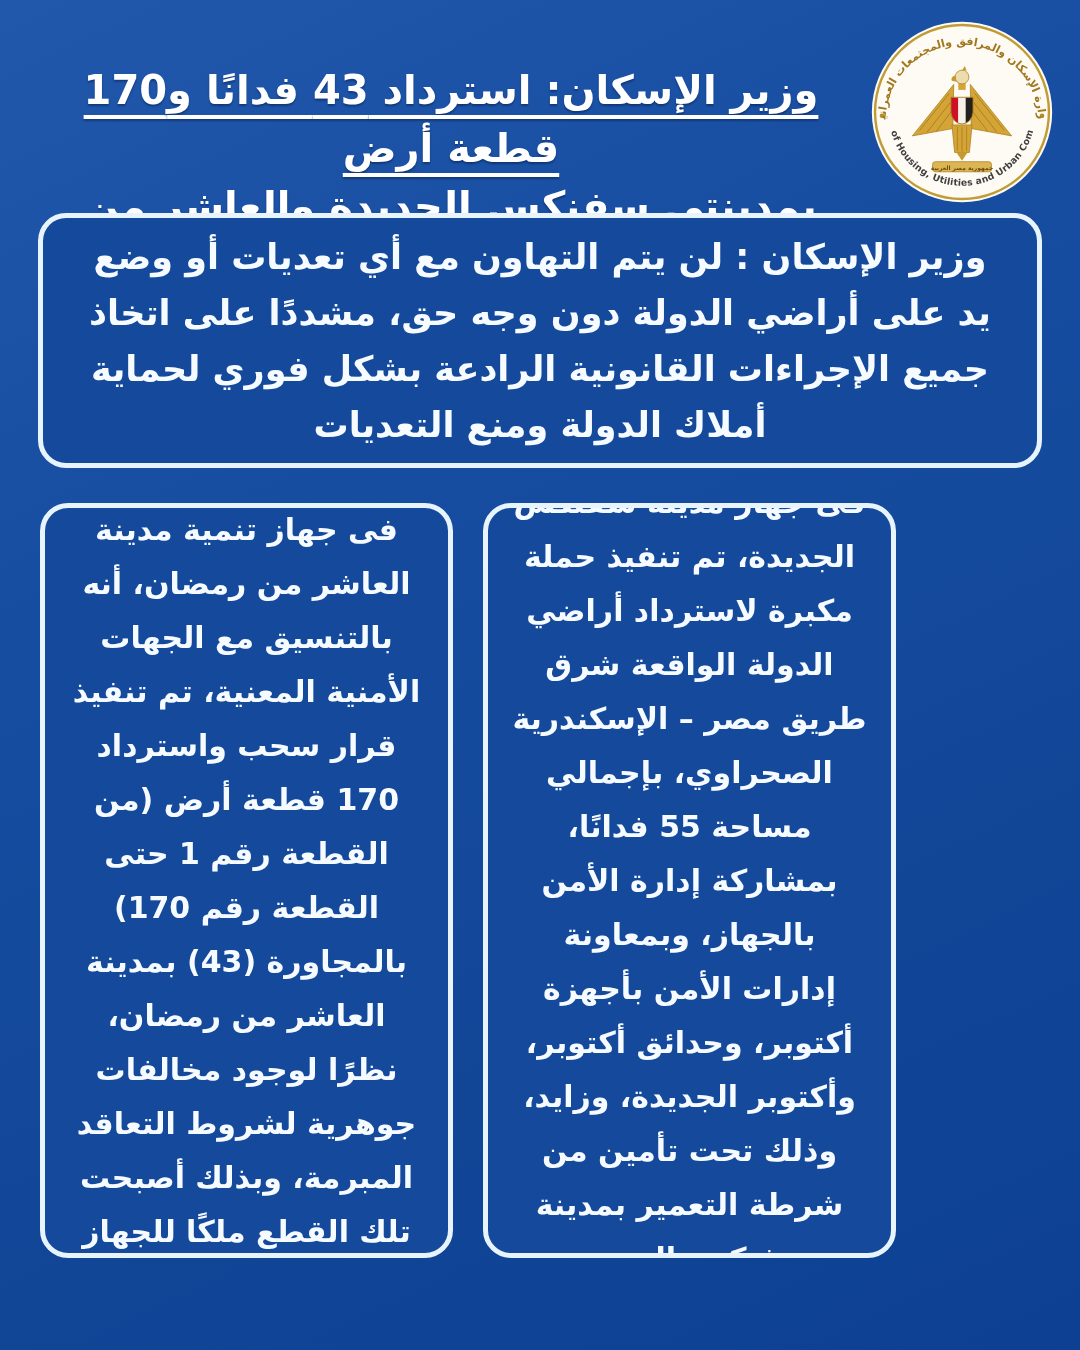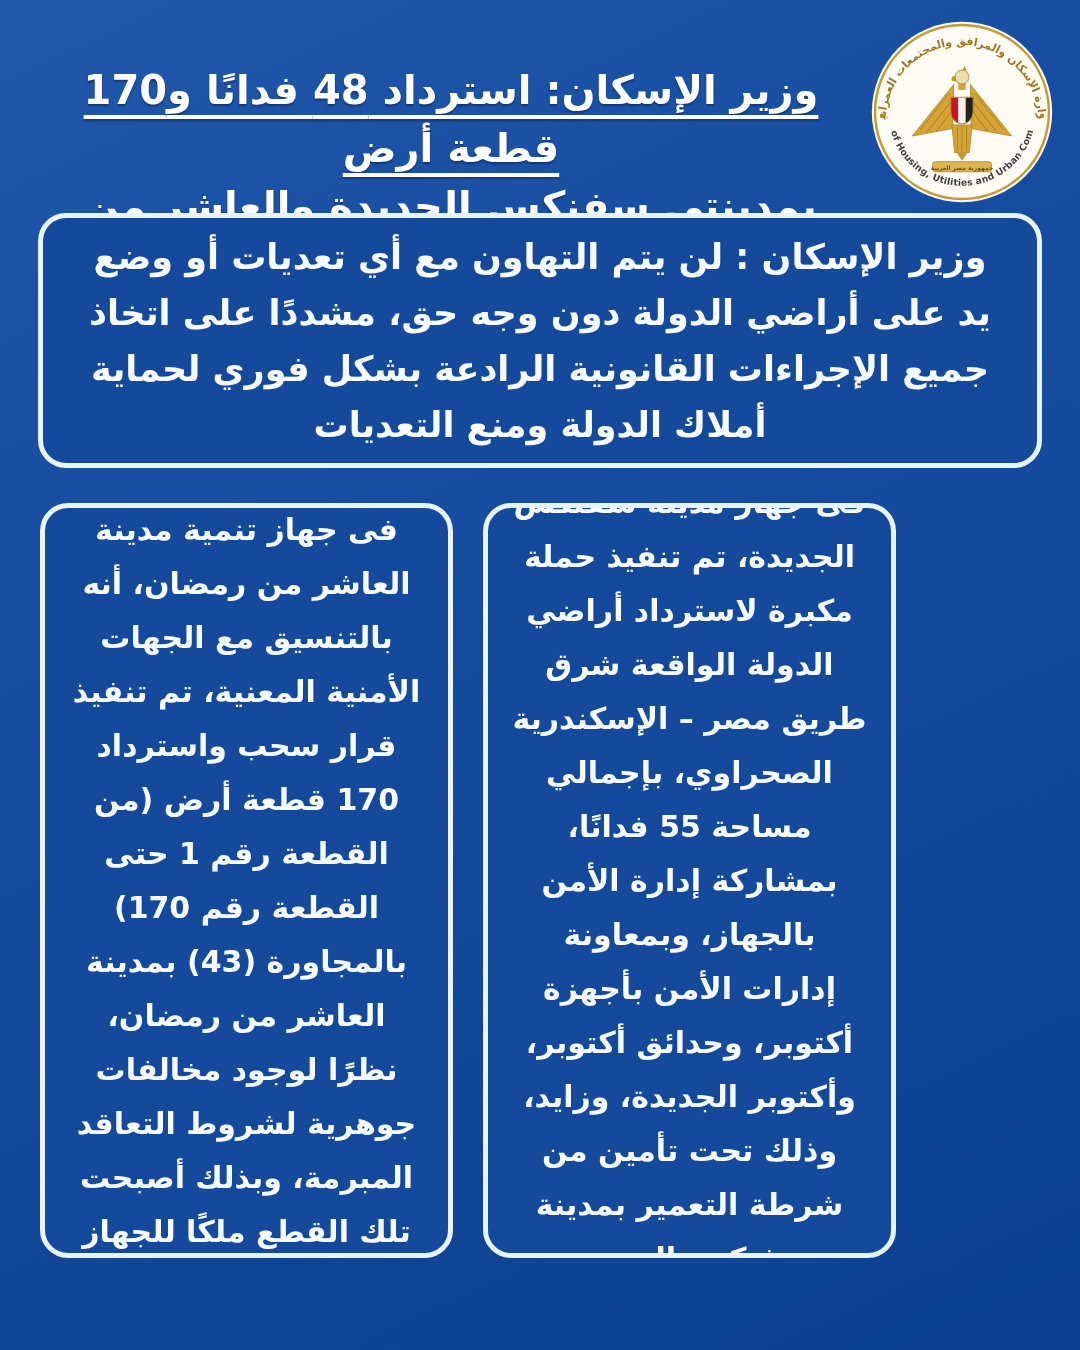--- a/index.html
+++ b/index.html
@@ -97,21 +97,21 @@
     line-height: 54px;
     text-align: center;
   }
 </style>
 </head>
 <body>
 
 <div class="page">
 
   <h1 class="title">
-    <span class="t-line">وزير الإسكان: استرداد 48 فدانًا و170 قطعة أرض</span>
+    <span class="t-line">وزير الإسكان: استرداد 43 فدانًا و170 قطعة أرض</span>
     <span class="t-line">بمدينتي سفنكس الجديدة والعاشر من رمضان</span>
   </h1>
 
   <div class="logo">
     <svg viewBox="0 0 200 200" aria-hidden="true">
       <defs>
         <path id="arcTop" d="M 17 110 A 83 83 0 1 1 183 110" fill="none"></path>
         <path id="arcBottom" d="M 22 118 A 80 80 0 0 0 178 118" fill="none"></path>
         <clipPath id="shieldClip">
           <path d="M 88 84 h 24 v 16 a 12 14 0 0 1 -12 13 a 12 14 0 0 1 -12 -13 z"></path>

